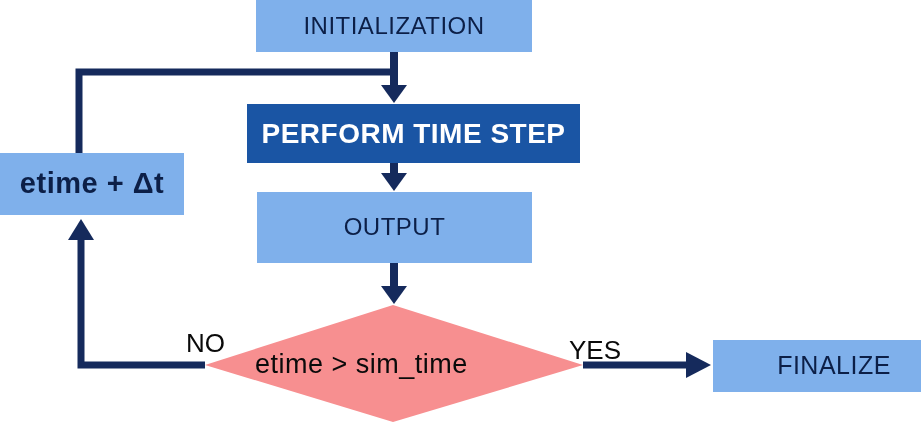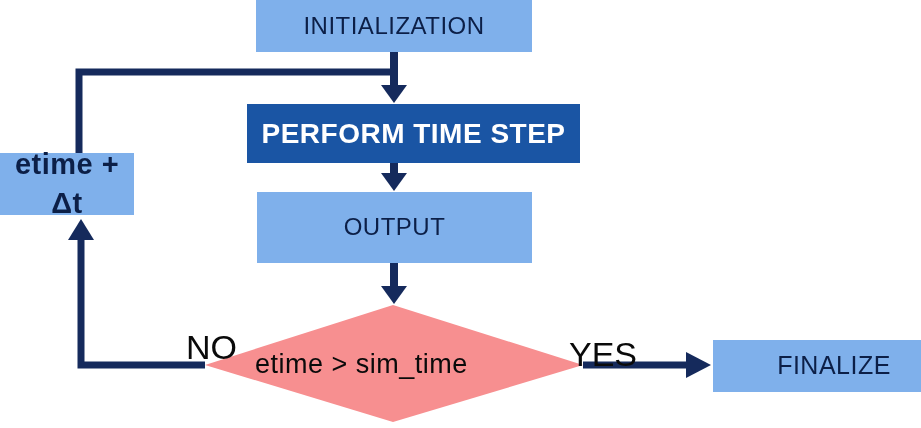--- a/index.html
+++ b/index.html
@@ -44,37 +44,37 @@
     letter-spacing: 0.5px;
     line-height: 1.35;
   }
   .node-blue { background: var(--light-blue); }
 
   .node-init     { left: 256px; top: 0;     width: 276px; height: 52px; font-size: 24px; }
   .node-perform  { left: 227px; top: 104px; width: 333px; height: 59px;
                    background: var(--dark-blue); color: #ffffff;
                    font-weight: bold; font-size: 28px; margin-left: 20px; }
   .node-output   { left: 257px; top: 192px; width: 275px; height: 71px; font-size: 24px; }
-  .node-etime    { left: 0;     top: 153px; width: 134px; height: 62px;
+  .node-etime    { left: 0;     top: 153px; width: 184px; height: 62px;
                    font-weight: bold; font-size: 29px; }
   .node-finalize { left: 713px; top: 340px; width: 242px; height: 52px; font-size: 25px; }
 
   .decision-label {
     position: absolute;
     left: 255px; top: 349px;
     width: 278px;
     text-align: left;
     font-size: 27px;
     color: var(--label-black);
     letter-spacing: 0.5px;
   }
 
   .edge-label {
     position: absolute;
-    font-size: 34px;
+    font-size: 26px;
     color: var(--label-black);
   }
   .edge-label-no  { left: 186px; top: 328px; }
   .edge-label-yes { left: 569px; top: 335px; }
 </style>
 </head>
 <body>
 
 <div class="canvas">
 

